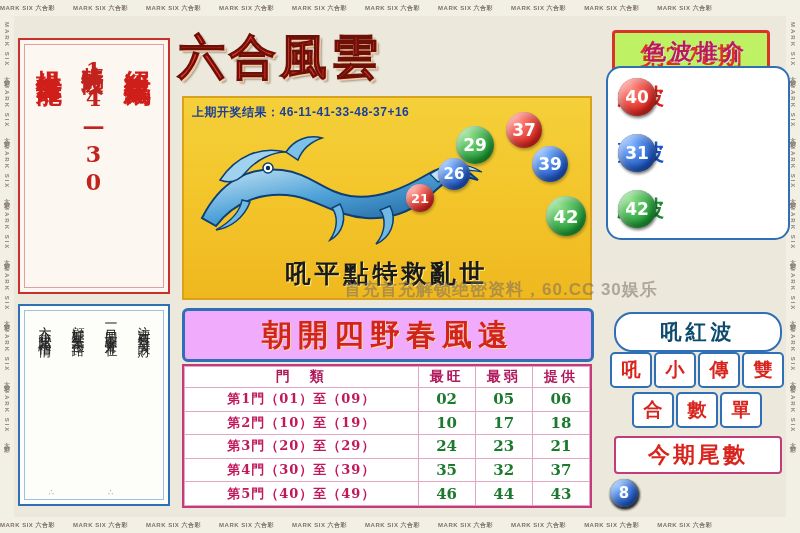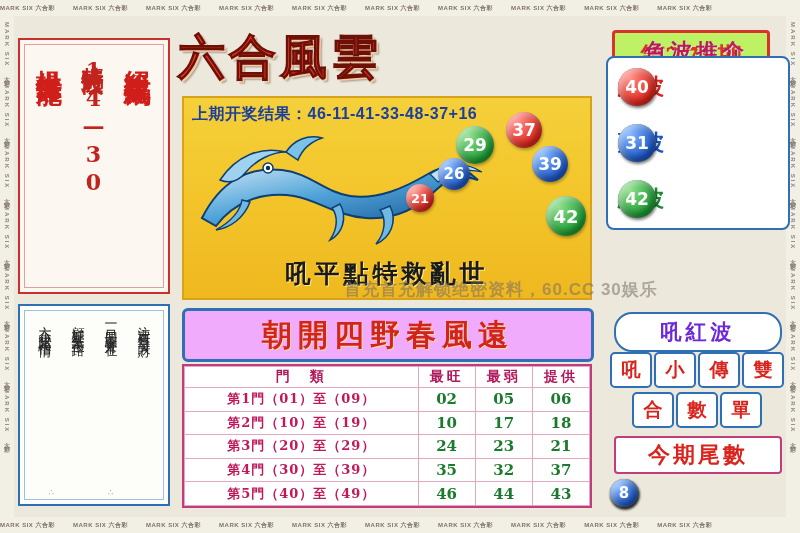--- a/index.html
+++ b/index.html
@@ -59,21 +59,21 @@
     display:flex;flex-direction:row-reverse;justify-content:space-around;padding:5px 3px;}
   .bcol{writing-mode:vertical-rl;text-orientation:upright;
     font-family:"DejaVu Serif",serif;font-size:13px;color:#222;letter-spacing:3px;}
   .dots{position:absolute;bottom:2px;left:0;width:100%;text-align:center;
     font-size:8px;color:#888;letter-spacing:26px;}
 
   
   .art{position:absolute;left:168px;top:80px;width:406px;height:200px;
     background:linear-gradient(180deg,#f5d03a 0%,#f3c62c 45%,#efb81f 100%);
     border:2px solid #d8a21a;overflow:hidden;}
-  .art-result{position:absolute;left:8px;top:6px;font-size:16px;color:#1b3f9c;
+  .art-result{position:absolute;left:8px;top:6px;font-size:12px;color:#1b3f9c;
     font-weight:bold;letter-spacing:.5px;}
   .dragon{position:absolute;left:6px;top:24px;width:300px;height:140px;}
   .art-slogan{position:absolute;left:50%;transform:translateX(-50%);bottom:8px;
     font-family:"DejaVu Serif",serif;font-size:25px;font-weight:bold;color:#1a1a1a;
     letter-spacing:4px;text-shadow:1px 1px 0 #ffe98a;white-space:nowrap;}
 
   
   .ball{position:absolute;border-radius:50%;display:flex;align-items:center;
     justify-content:center;font-weight:bold;color:#fff;
     font-family:"DejaVu Sans",sans-serif;
@@ -99,36 +99,36 @@
     font-weight:bold;}
   th{font-size:14px;color:#b0175a;letter-spacing:3px;background:#fff;}
   td.num{color:#1c7a2e;font-size:15px;}
   td.cat{color:#c2185b;font-size:13px;letter-spacing:1px;}
 
   
   .r-title{position:absolute;left:596px;top:22px;width:172px;height:28px;
     display:flex;align-items:center;justify-content:center;
     font-family:"DejaVu Serif",serif;font-size:22px;font-weight:bold;color:#be185d;
     letter-spacing:4px;text-shadow:1px 1px 0 #cdebcf;}
-  .colorwave{position:absolute;left:592px;top:40px;width:180px;height:170px;
-    border:2px solid #2f6fb5;border-radius:8px;background:#fff;}
+  .colorwave{position:absolute;left:592px;top:50px;width:180px;height:170px;
+    border:2px solid #2f6fb5;border-radius:15px;background:#fff;}
   .cw-row{position:absolute;left:0;width:180px;height:56px;display:flex;
     align-items:center;}
   .cw-row .b{margin-left:10px;}
   .cw-label{margin-left:10px;font-family:"DejaVu Serif",serif;font-size:22px;
     font-weight:bold;letter-spacing:2px;}
   .cw-label.red{color:#d8241c;}
   .cw-label.blue{color:#1b55c6;}
   .cw-label.green{color:#1c8a33;}
 
   .hongbo{position:absolute;left:600px;top:296px;width:164px;height:36px;
     border:2px solid #2f6fb5;border-radius:18px;background:#fff;
     display:flex;align-items:center;justify-content:center;}
   .hongbo span{font-family:"DejaVu Serif",serif;font-size:21px;font-weight:bold;
-    color:#6d28d9;letter-spacing:4px;}
+    color:#0c4a6e;letter-spacing:4px;}
 
   .wordgrid{position:absolute;left:596px;top:336px;width:172px;height:76px;}
   .wg-cell{position:absolute;width:38px;height:32px;border:2px solid #2f6fb5;
     border-radius:5px;background:#fff;display:flex;align-items:center;
     justify-content:center;font-family:"DejaVu Serif",serif;font-size:19px;
     font-weight:bold;color:#d8241c;}
 
   .tail-title{position:absolute;left:600px;top:420px;width:164px;height:34px;
     border:2px solid #c23b7a;border-radius:4px;background:#fff;
     display:flex;align-items:center;justify-content:center;

